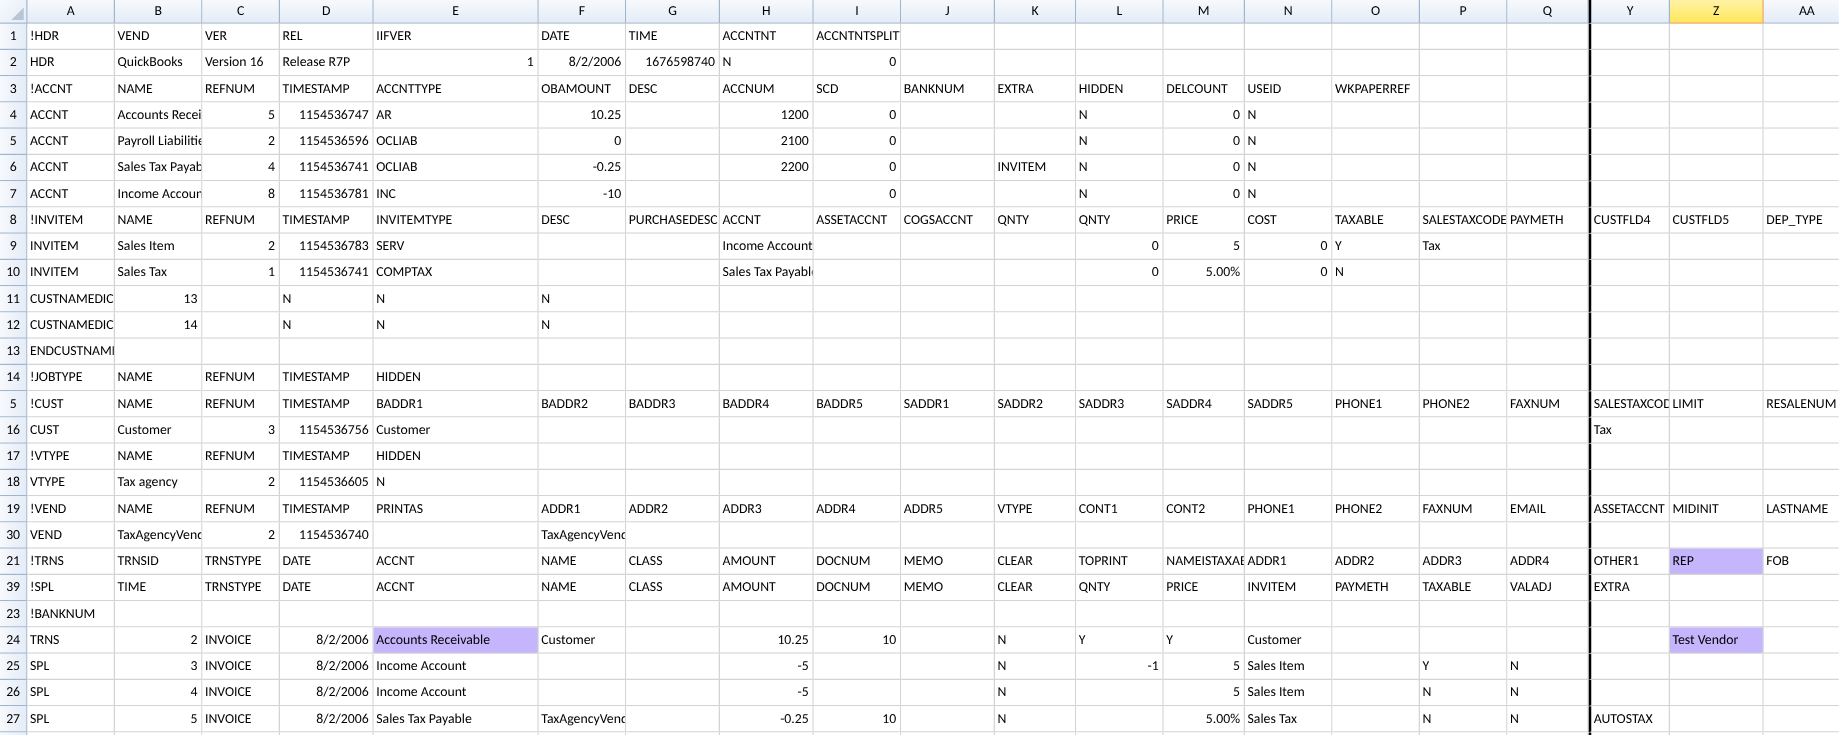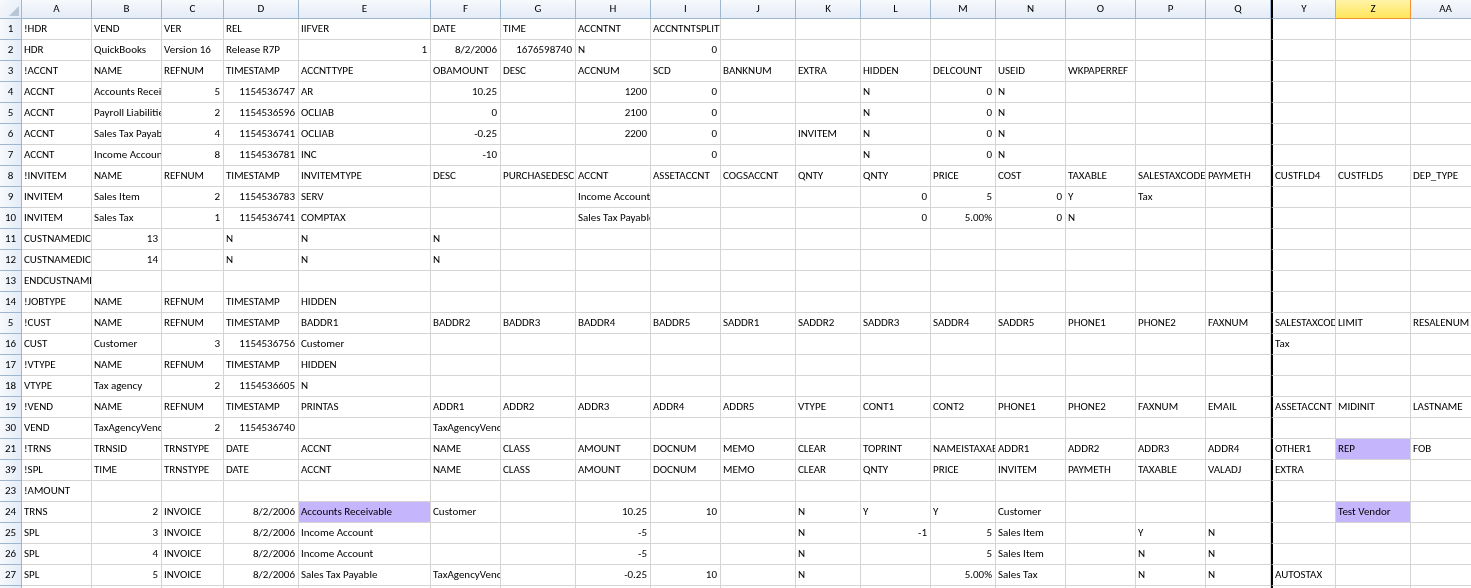--- a/index.html
+++ b/index.html
@@ -551,21 +551,21 @@
     <div class="cell">QNTY</div>
     <div class="cell">PRICE</div>
     <div class="cell">INVITEM</div>
     <div class="cell">PAYMETH</div>
     <div class="cell">TAXABLE</div>
     <div class="cell">VALADJ</div>
     <div class="cell thickLeft">EXTRA</div>
     <div class="cell"></div>
     <div class="cell"></div>
     <div class="rowhdr">23</div>
-    <div class="cell">!AMOUNT</div>
+    <div class="cell">!BANKNUM</div>
     <div class="cell"></div>
     <div class="cell"></div>
     <div class="cell"></div>
     <div class="cell"></div>
     <div class="cell"></div>
     <div class="cell"></div>
     <div class="cell"></div>
     <div class="cell"></div>
     <div class="cell"></div>
     <div class="cell"></div>

